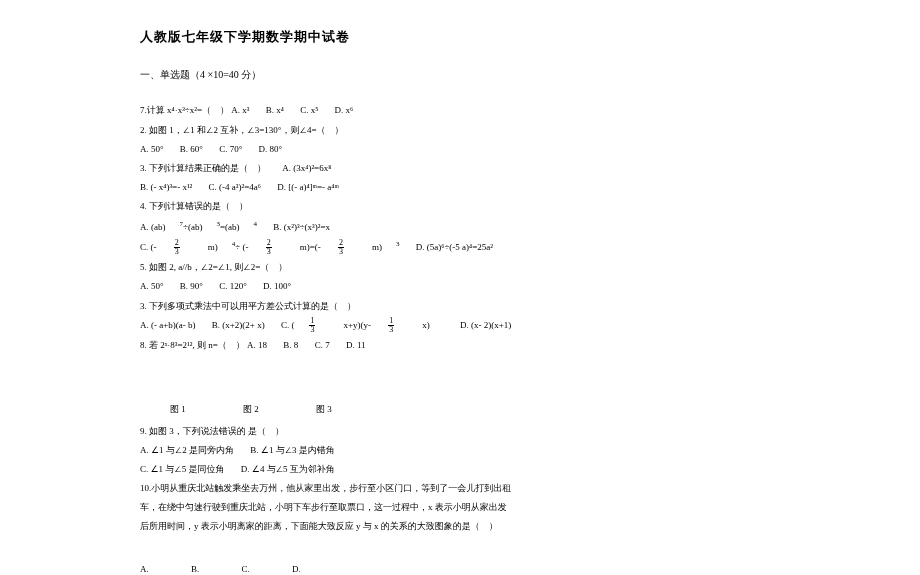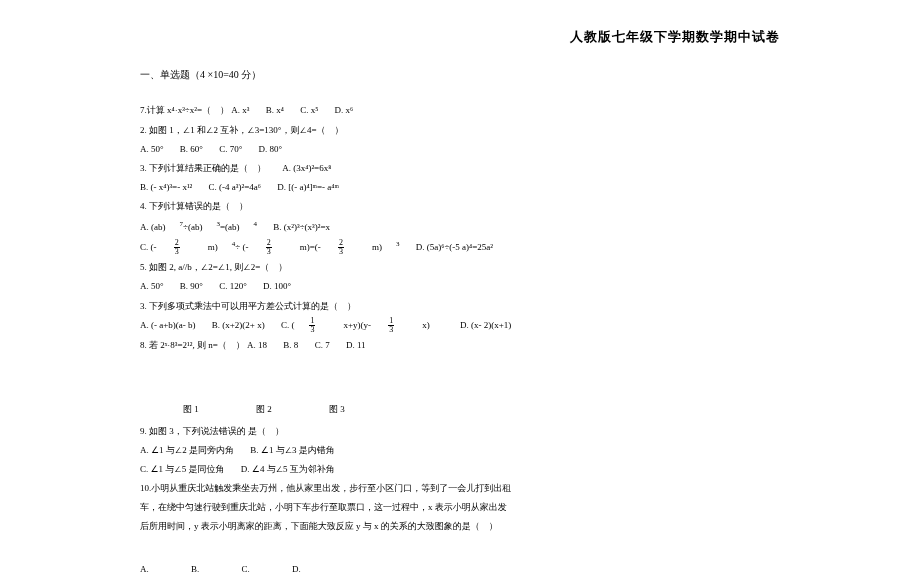--- a/index.html
+++ b/index.html
@@ -9,21 +9,21 @@
       background: #fff;
       width: 920px;
       height: 575px;
       padding: 25px 140px 15px 140px;
       color: #000;
       line-height: 1.8;
     }
     .title {
       font-size: 13px;
       font-weight: bold;
-      text-align: right;
+      text-align: left;
       margin-bottom: 10px;
       letter-spacing: 1px;
     }
     .section-header {
       font-size: 10px;
       margin: 18px 0;
     }
     .question {
       font-size: 9px;
       margin: 3px 0;
@@ -116,21 +116,21 @@
     <span>A. 18</span>
     <span>B. 8</span>
     <span>C. 7</span>
     <span>D. 11</span>
   </span>
 </div>
 
 <div class="spacer"></div>
 
 <div class="fig-row">
-  <span style="margin-left:43px;">图 1</span>
+  <span style="margin-left:30px;">图 1</span>
   <span>图 2</span>
   <span>图 3</span>
 </div>
 
 <div class="question">9. 如图 3，下列说法错误的 是（　）</div>
 <div class="options">
   <span>A. ∠1 与∠2 是同旁内角</span>
   <span>B. ∠1 与∠3 是内错角</span>
 </div>
 <div class="options">

